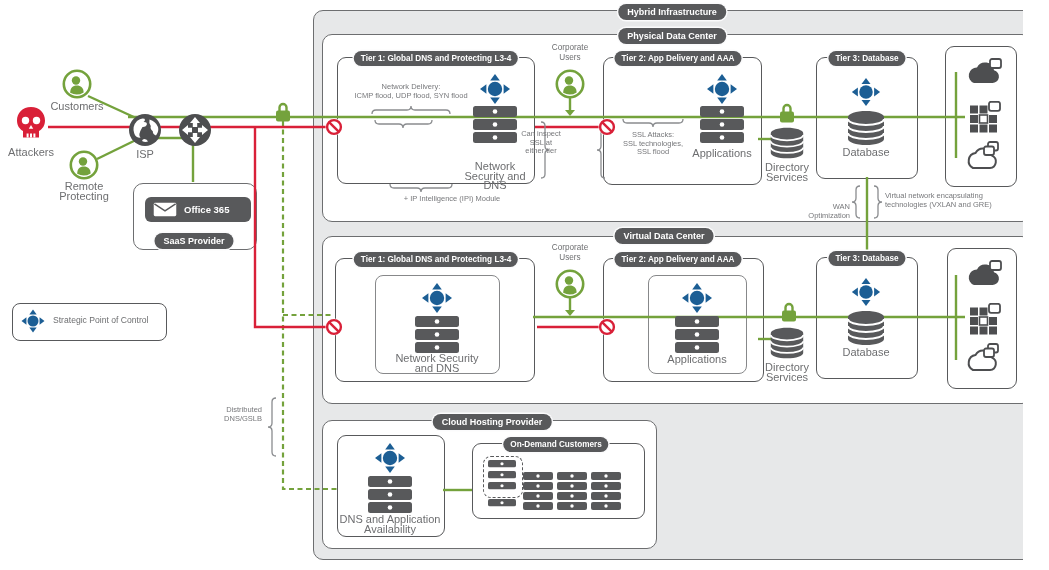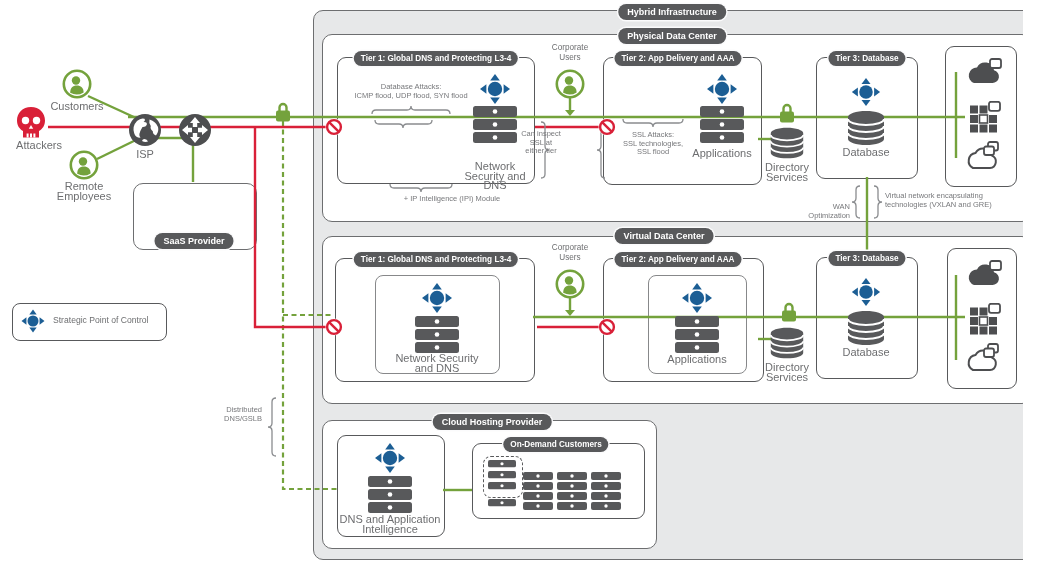--- a/index.html
+++ b/index.html
@@ -191,54 +191,60 @@
 <div class="pill sm z6" style="left:678px;top:51px;">Tier 2: App Delivery and AAA</div>
 <div class="pill sm z6" style="left:867px;top:51px;">Tier 3: Database</div>
 <div class="pill sm z6" style="left:436px;top:252px;">Tier 1: Global DNS and Protecting L3-4</div>
 <div class="pill sm z6" style="left:678px;top:252px;">Tier 2: App Delivery and AAA</div>
 <div class="pill sm z6" style="left:867px;top:251px;">Tier 3: Database</div>
 <div class="pill sm z6" style="left:556px;top:437px;">On-Demand Customers</div>
 
 <svg class="ic z6" style="left:14px;top:106px;width:34px;height:40px;">
       <use href="#skull"></use>
     </svg>
-<div class="lbl z6" style="left:31px;top:141px;margin-left:8px;">Attackers</div>
+<div class="lbl z6" style="left:31px;top:148px;">Attackers</div>
 <svg class="ic z6" style="left:62px;top:69px;width:30px;height:30px;">
       <use href="#person"></use>
     </svg>
 <div class="lbl z6" style="left:77px;top:102px;">Customers</div>
 <svg class="ic z6" style="left:69px;top:150px;width:30px;height:30px;">
       <use href="#person"></use>
     </svg>
 <div class="lbl z6" style="left:84px;top:182px;">
       <div>Remote</div>
-      <div>Employees</div>
+      <div>Protecting</div>
     </div>
 <svg class="ic z6" style="left:128px;top:113px;width:34px;height:34px;">
       <use href="#globe"></use>
     </svg>
 <div class="lbl z6" style="left:145px;top:150px;">ISP</div>
 <svg class="ic z6" style="left:178px;top:113px;width:34px;height:34px;">
       <use href="#router"></use>
     </svg>
 
+<div class="darkpill z6" style="left:145px;top:197px;width:98px;height:25px;font-size:9.5px;padding-left:8px;gap:7px;">
+  <svg class="z6" style="width:24px;height:15px;">
+        <use href="#envelope"></use>
+      </svg>
+  <span>Office 365</span>
+</div>
 <div class="pill z6" style="left:194px;top:233px;">SaaS Provider</div>
 
 <svg class="ic z6" style="left:20px;top:308px;width:26px;height:26px;">
       <use href="#spoc"></use>
     </svg>
 <div class="z6" style="position:absolute;left:53px;top:315px;font-size:8.6px;color:#6d6e70;">Strategic Point of Control</div>
 
 <div class="rtxt z6" style="left:196px;top:406px;width:66px;">
       <div>Distributed</div>
       <div>DNS/GSLB</div>
     </div>
 
 <div class="txt z6" style="left:411px;top:83px;">
-      <div>Database Attacks:</div>
+      <div>Network Delivery:</div>
       <div>ICMP flood, UDP flood, SYN flood</div>
     </div>
 <svg class="ic z6" style="left:478px;top:72px;width:34px;height:34px;">
       <use href="#spoc"></use>
     </svg>
 <svg class="ic z6" style="left:473px;top:106px;width:44px;height:37px;">
       <use href="#server3"></use>
     </svg>
 <div class="lbl z6" style="left:495px;top:146px;margin-top:16px;">
       <div>Network</div>
@@ -368,21 +374,21 @@
     </svg>
 
 <svg class="ic z6" style="left:373px;top:441px;width:34px;height:34px;">
       <use href="#spoc"></use>
     </svg>
 <svg class="ic z6" style="left:368px;top:476px;width:44px;height:37px;">
       <use href="#server3"></use>
     </svg>
 <div class="lbl z6" style="left:390px;top:515px;">
       <div>DNS and Application</div>
-      <div>Intelligence</div>
+      <div>Availability</div>
     </div>
 
 <svg class="ic z6" style="left:488px;top:460px;width:28px;height:7.5px;">
       <use href="#minibar"></use>
     </svg>
 <svg class="ic z6" style="left:488px;top:471px;width:28px;height:7.5px;">
       <use href="#minibar"></use>
     </svg>
 <svg class="ic z6" style="left:488px;top:482px;width:28px;height:7.5px;">
       <use href="#minibar"></use>

